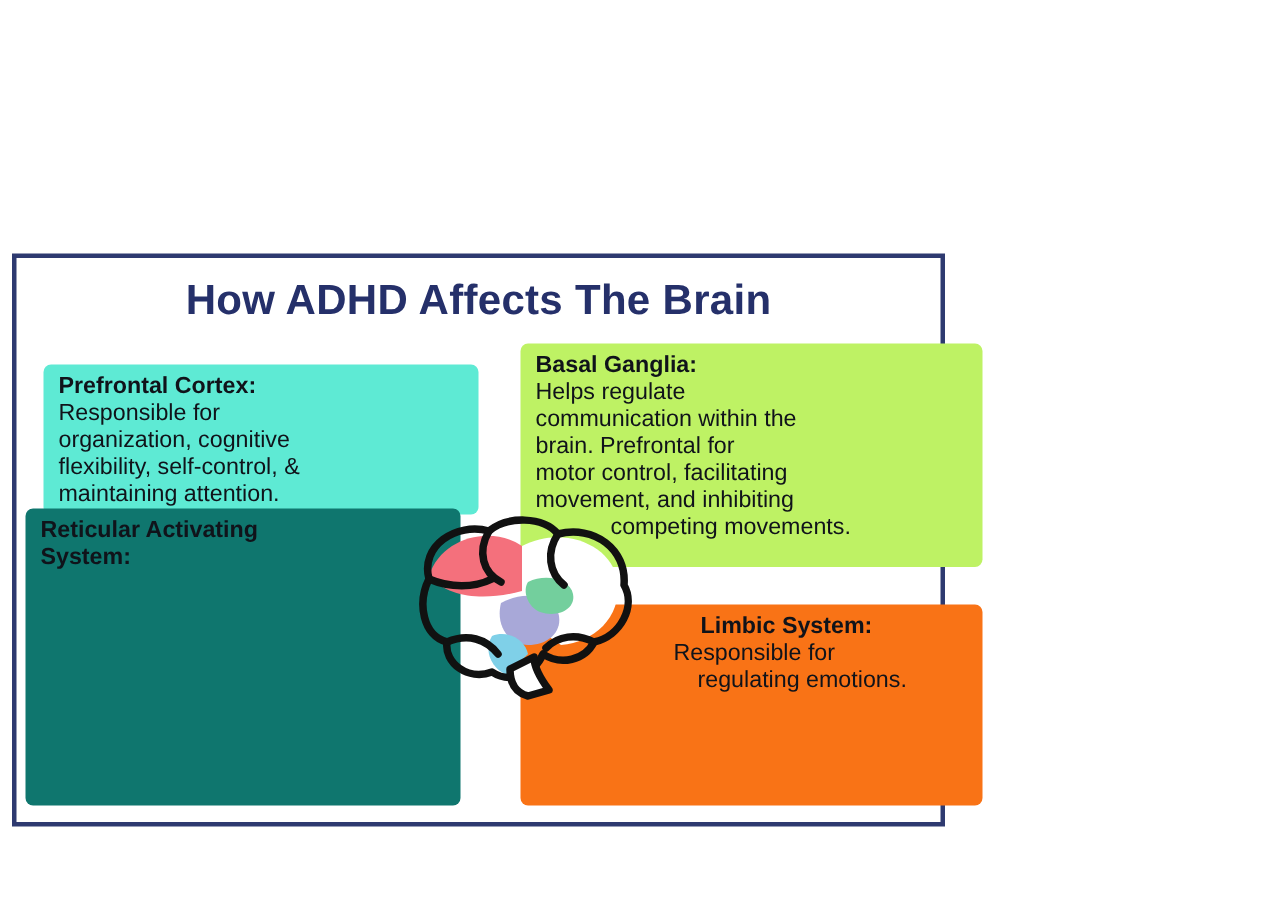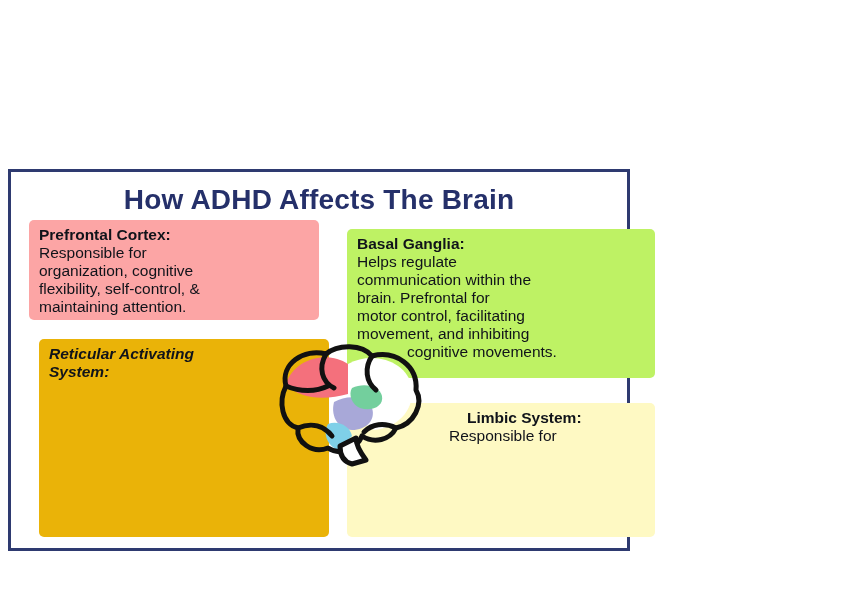--- a/index.html
+++ b/index.html
@@ -52,52 +52,51 @@
     display: block;
   }
   .card .body {
     display: block;
     white-space: pre-line;
   }
 
   
   #card-prefrontal {
     left: 18px;
-    top: 48px;
+    top: 71px;
     width: 290px;
     height: 100px;
-    background: #fca5a5;
+    background: #5eead4;
   }
 
   
   #card-basal {
     left: 336px;
     top: 57px;
     width: 308px;
     height: 149px;
     background: #bef264;
   }
 
   
   #card-reticular {
-    left: 28px;
+    left: 6px;
     top: 167px;
     width: 290px;
     height: 198px;
-    background: #eab308;
-    font-style: italic;
+    background: #0f766e;
   }
 
   
   #card-limbic {
     left: 336px;
     top: 231px;
     width: 308px;
     height: 134px;
-    background: #fef9c3;
+    background: #f97316;
   }
   #card-limbic .hdr {
     padding-left: 110px;
   }
   #card-limbic .indent1 { display:block; padding-left: 92px; }
   #card-limbic .indent2 { display:block; padding-left: 108px; }
 
   #card-basal .indent1 { display:block; padding-left: 50px; }
 
   
@@ -125,31 +124,32 @@
 maintaining attention.</span>
   </div>
 
   <div class="card" id="card-basal">
     <span class="hdr">Basal Ganglia:</span>
     <span class="body">Helps regulate
 communication within the
 brain.  Prefrontal for
 motor control, facilitating
 movement, and inhibiting</span>
-    <span class="indent1">cognitive movements.</span>
+    <span class="indent1">competing movements.</span>
   </div>
 
   <div class="card" id="card-reticular">
     <span class="hdr body">Reticular Activating
 System:</span>
   </div>
 
   <div class="card" id="card-limbic">
     <span class="hdr">Limbic System:</span>
     <span class="indent1">Responsible for</span>
+    <span class="indent2">regulating emotions.</span>
   </div>
 
   <svg id="brain" viewBox="0 0 185 125">
 
     <g>
       <path d="M30 42 C38 16, 72 8, 92 22 L92 52 C70 58, 44 58, 30 42 Z" fill="#f4707c"></path>
       <path d="M92 22 C118 8, 152 20, 156 46 C158 70, 140 86, 118 88 L92 70 Z" fill="#ffffff"></path>
       <path d="M78 60 C92 52, 110 54, 116 66 C120 78, 110 88, 96 88 C84 88, 74 76, 78 60 Z" fill="#a8a8d8"></path>
       <path d="M96 46 C108 40, 124 44, 126 54 C128 64, 116 70, 104 66 C96 63, 92 52, 96 46 Z" fill="#73cf9d"></path>
       <path d="M72 82 C82 78, 94 84, 96 94 L82 108 C72 104, 66 92, 72 82 Z" fill="#7fd0e8"></path>

